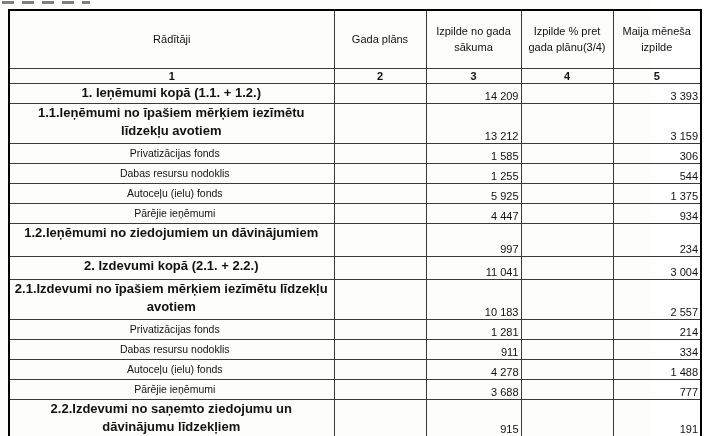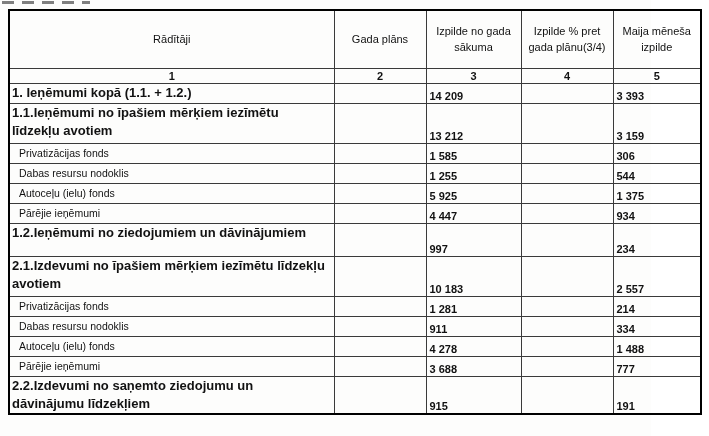--- a/index.html
+++ b/index.html
@@ -44,43 +44,42 @@
   }
   tr.nums th{
     height:14px;
     font-size:11px;
     font-weight:700;
     text-align:center;
     vertical-align:middle;
   }
   
   td.lbl{
-    text-align:left;
+    text-align:center;
     white-space:pre-line;
     vertical-align:top;
     padding-left:2px;
     line-height:1.4;
   }
   tr.sec td.lbl{
     font-weight:700;
     font-size:13px;
     line-height:1.38;
   }
   tr.det td.lbl{
     font-size:10.5px;
     vertical-align:middle;
     padding-left:9px;
   }
   td.num{
-    text-align:left;
+    text-align:right;
     vertical-align:bottom;
     font-size:11px;
     padding-right:2px;
     padding-bottom:1px;
-    font-weight:bold;
   }
   tr.h18 td{height:18px;}
   tr.h38 td{height:38px;}
   tr.h31 td{height:31px;}
   tr.h21 td{height:21px;}
   tr.h32 td{height:32px;}
 </style>
 </head>
 <body>
 
@@ -158,20 +157,27 @@
         <td class="num"></td>
         <td class="num">934</td>
       </tr>
       <tr class="sec h31">
         <td class="lbl">1.2.Ieņēmumi no ziedojumiem un dāvinājumiem</td>
         <td class="num"></td>
         <td class="num">997</td>
         <td class="num"></td>
         <td class="num">234</td>
       </tr>
+      <tr class="sec h21">
+        <td class="lbl">2. Izdevumi kopā (2.1. + 2.2.)</td>
+        <td class="num"></td>
+        <td class="num">11 041</td>
+        <td class="num"></td>
+        <td class="num">3 004</td>
+      </tr>
       <tr class="sec h38">
         <td class="lbl">2.1.Izdevumi no īpašiem mērķiem iezīmētu līdzekļu
 avotiem</td>
         <td class="num"></td>
         <td class="num">10 183</td>
         <td class="num"></td>
         <td class="num">2 557</td>
       </tr>
       <tr class="det h18">
         <td class="lbl">Privatizācijas fonds</td>

